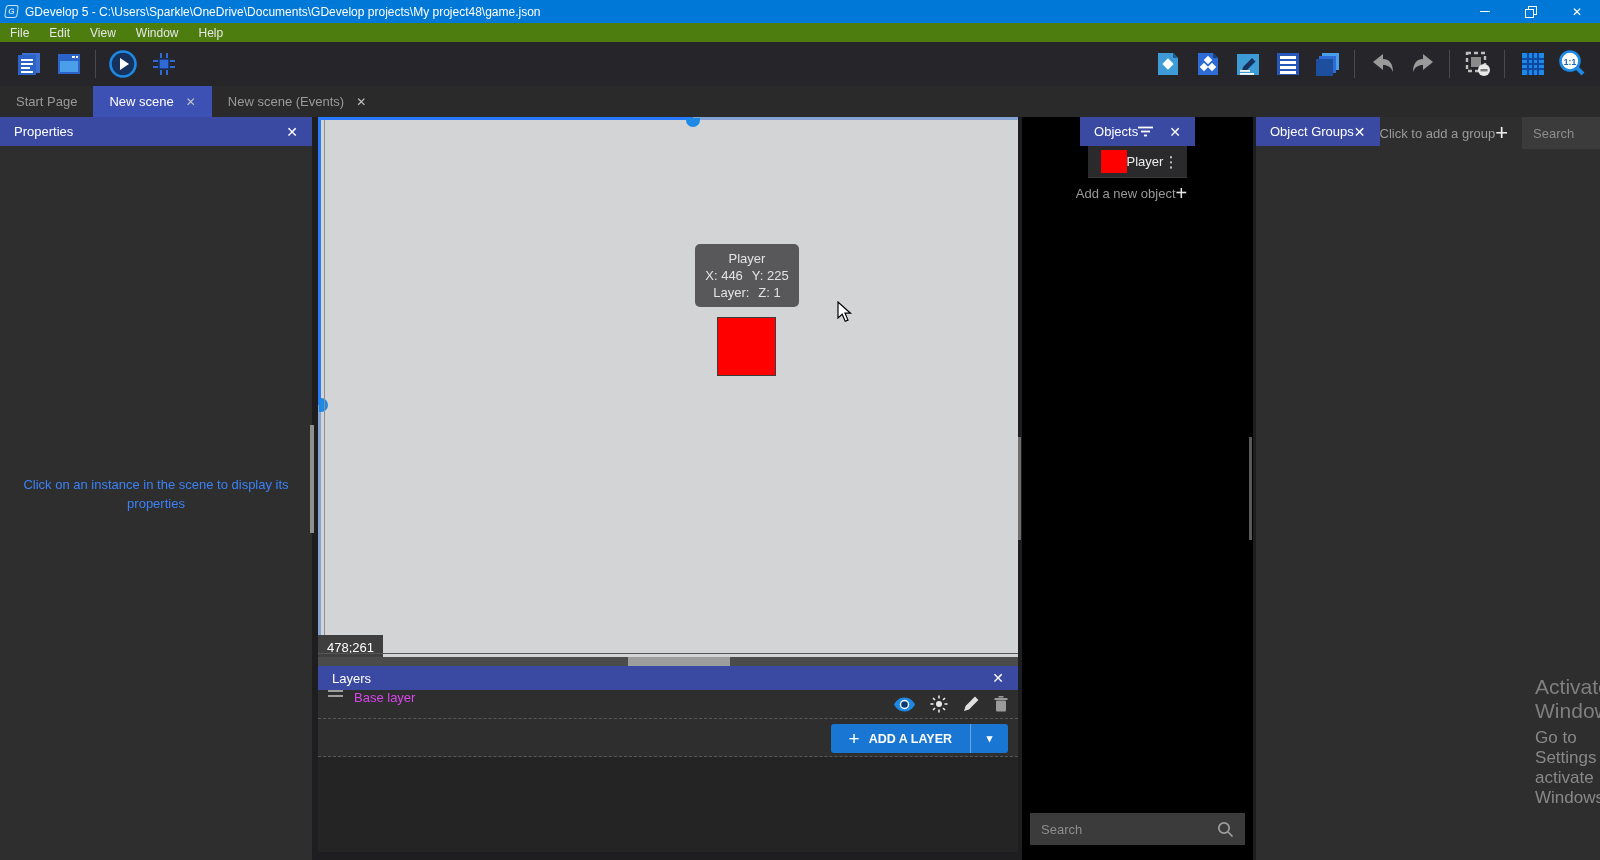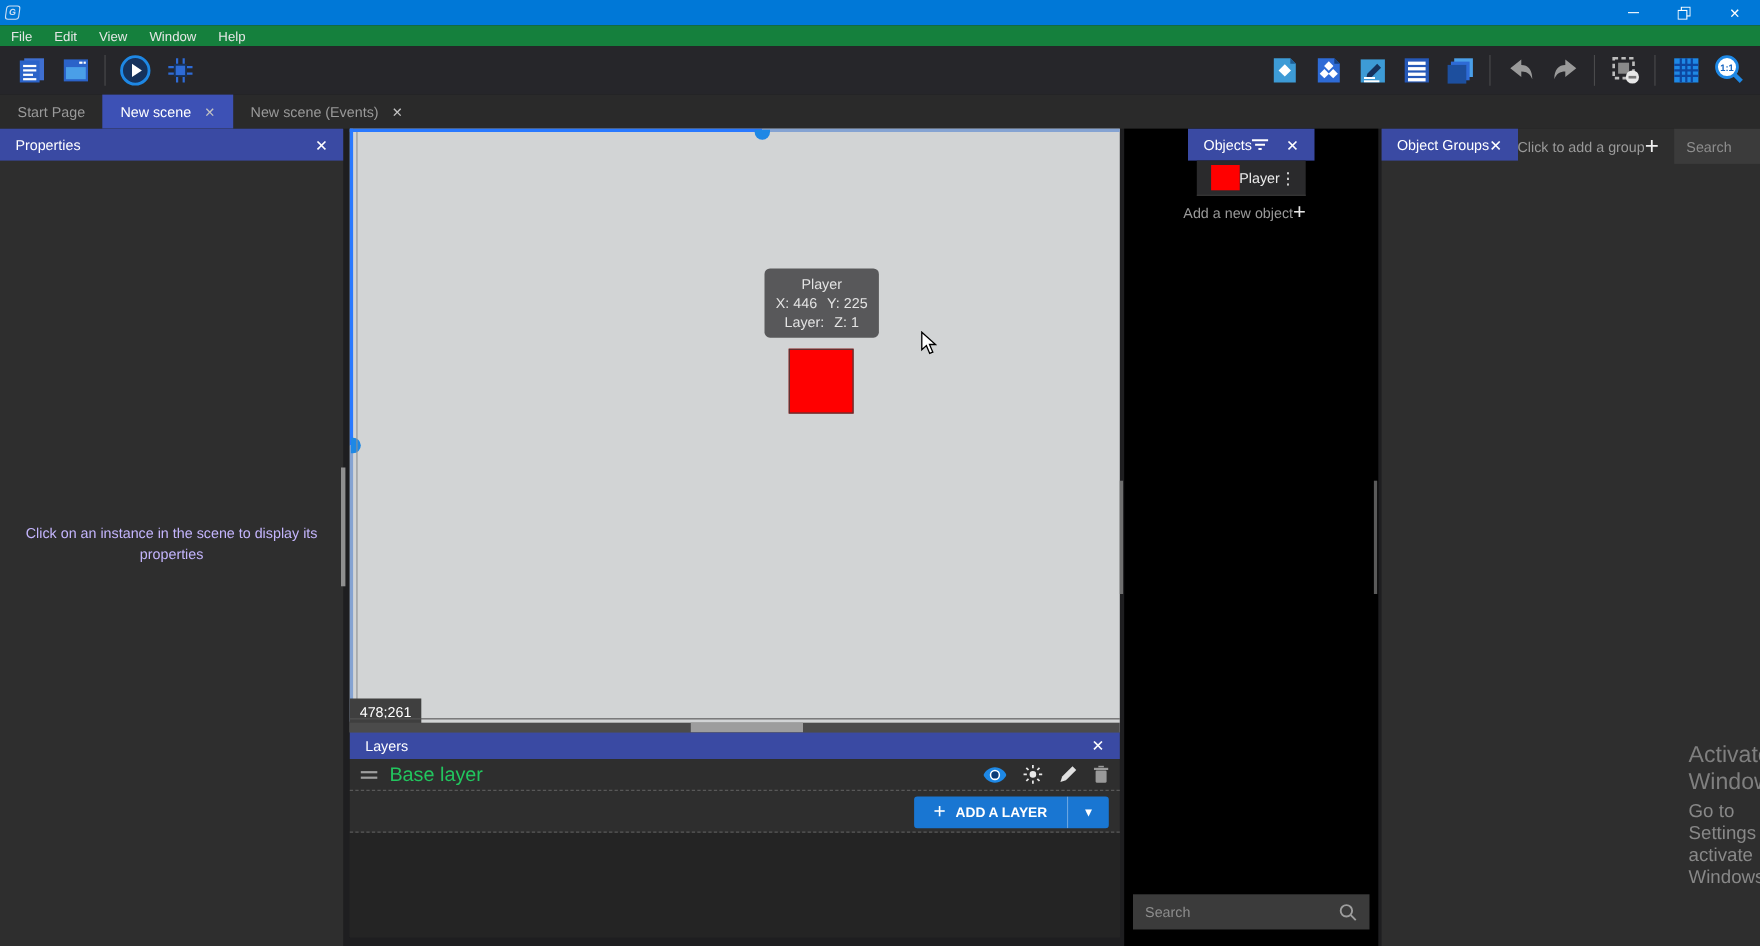--- a/index.html
+++ b/index.html
@@ -13,21 +13,21 @@
   }
 
   
   .titlebar{position:absolute;left:0;top:0;width:1600px;height:23px;background:#0078d7;display:flex;align-items:center;color:#fff;font-size:12px;}
   .tb-logo{width:13px;height:13px;margin:0 7px 0 5px;border:1.5px solid #cfe0f4;border-radius:3px;display:flex;align-items:center;justify-content:center;font-size:8px;color:#cfe0f4;font-weight:bold;transform:skewX(-8deg);}
   .tb-controls{margin-left:auto;display:flex;height:100%;}
   .tb-btn{width:46px;height:100%;display:flex;align-items:center;justify-content:center;}
   .min-bar{width:10px;height:1px;background:#fff;}
 
   
-  .menubar{position:absolute;left:0;top:23px;width:1600px;height:19px;background:#15803d;display:flex;align-items:center;font-size:12px;color:#e6e6e6;}
+  .menubar{position:absolute;left:0;top:23px;width:1600px;height:19px;background:#4d7c0f;display:flex;align-items:center;font-size:12px;color:#e6e6e6;}
   .menu-item{padding:0 10px;height:100%;display:flex;align-items:center;}
 
   
   .toolbar{position:absolute;left:0;top:42px;width:1600px;height:44px;background:#26262a;display:flex;align-items:center;padding:0 8px;}
   .ticon{width:30px;height:30px;margin:0 5px;display:flex;align-items:center;justify-content:flex-end;}
   .tsep{width:1px;height:28px;background:#4a4a4c;margin:0 7px;}
   .tspacer{flex:1;}
 
   
   .tabbar{position:absolute;left:0;top:86px;width:1600px;height:31px;background:#2a2a2a;display:flex;font-size:13px;}
@@ -38,21 +38,21 @@
   
   .panel-header{height:29px;background:#3a4aa3;color:#fff;display:flex;align-items:center;font-size:13px;padding:0 14px;flex:none;}
   .hclose{margin-left:auto;font-size:14px;color:#fff;}
   .search-bar{height:32px;background:#3b3b3b;display:flex;align-items:center;padding:0 11px;flex:none;}
   .search-bar input{flex:1;background:transparent;border:none;outline:none;color:#cfcfcf;font-size:13px;font-family:"Liberation Sans",sans-serif;}
   .search-bar input::placeholder{color:#8d8d8d;}
   .panel-footer{height:15px;background:#2a2a2a;flex:none;}
 
   
   .properties{position:absolute;left:0;top:117px;width:312px;height:743px;background:#2e2e2e;}
-  .prop-empty{position:absolute;top:358px;left:12px;right:12px;text-align:center;color:#c4b5fd;font-size:13px;line-height:19px;}
+  .prop-empty{position:absolute;top:358px;left:12px;right:12px;text-align:center;color:#3b82f6;font-size:13px;line-height:19px;}
 
   
   .canvas{position:absolute;left:318px;top:117px;width:700px;height:549px;background:#d2d4d5;}
   .scroll-top-bright{position:absolute;left:0;top:0;width:375px;height:3px;background:#2979ff;}
   .scroll-top-light{position:absolute;left:375px;top:0;width:325px;height:3px;background:#85a3d2;}
   .scroll-top-dot{position:absolute;left:368px;top:1px;width:14px;height:9px;border-radius:0 0 8px 8px;background:#1e88e5;}
   .scroll-left-bright{position:absolute;left:0;top:0;width:3px;height:288px;background:#2979ff;}
   .scroll-left-light{position:absolute;left:0;top:288px;width:3px;height:251px;background:#85a3d2;}
   .scroll-left-dot{position:absolute;left:1px;top:281px;width:9px;height:14px;border-radius:0 8px 8px 0;background:#1e88e5;}
   .scene-edge-v{position:absolute;left:6px;top:3px;height:536px;width:1px;background:#8e9092;}
@@ -61,21 +61,21 @@
   .hscroll-thumb{position:absolute;left:310px;top:0;width:102px;height:9px;background:#9d9d9d;}
   .coords{position:absolute;left:0;bottom:7px;height:24px;background:#3f3f3f;color:#fff;font-size:13px;display:flex;align-items:center;padding:0 9px;}
   .tooltip{position:absolute;left:377px;top:127px;width:104px;background:#58585a;border-radius:5px;color:#e3e3e3;font-size:13px;text-align:center;padding:6px 5px;line-height:17px;}
   .tt-row{display:flex;justify-content:center;gap:9px;}
   .player-square{position:absolute;left:399px;top:200px;width:59px;height:59px;background:#f00;border:1px solid #3c3c3c;}
   .cursor{position:absolute;left:519px;top:184px;}
 
   
   .layers{position:absolute;left:318px;top:666px;width:700px;height:186px;background:#2e2e2e;display:flex;flex-direction:column;}
   .layers .panel-header{height:24px;}
-  .layer-row{height:29px;display:flex;align-items:center;padding:0 10px;border-bottom:1px dashed #585858;color:#22c55e;font-size:18px;gap:11px;flex:none;}
+  .layer-row{height:29px;display:flex;padding:0 10px;border-bottom:1px dashed #585858;color:#d946ef;font-size:13px;gap:11px;flex:none;}
   .drag-handle{width:15px;height:7px;border-top:2px solid #9e9e9e;border-bottom:2px solid #9e9e9e;}
   .row-icons{margin-left:auto;display:flex;gap:15px;align-items:center;}
   .bg-swatch{margin-left:auto;width:46px;height:22px;background:#e8ebec;border:3px solid #fff;box-shadow:0 1px 3px rgba(0,0,0,.55);}
   .add-layer-row{height:38px;position:relative;border-bottom:1px dashed #585858;flex:none;}
   .add-layer-btn{position:absolute;right:10px;top:5px;height:29px;background:#1976d2;color:#fff;display:flex;align-items:stretch;font-size:12.5px;font-weight:bold;border-radius:3px;overflow:hidden;}
   .alb-main{display:flex;align-items:center;gap:9px;padding:0 18px;}
   .alb-plus{font-size:19px;font-weight:normal;}
   .alb-sep{width:1px;background:rgba(255,255,255,.35);}
   .alb-caret{width:37px;display:flex;align-items:center;justify-content:center;font-size:11px;}
   .layers-footer{flex:1;background:#242424;}
@@ -100,20 +100,21 @@
   .wm2{font-size:17px;color:#888;margin-top:5px;}
 
   
   .sb-frag{position:absolute;background:#8f8f8f;}
 </style>
 </head>
 <body>
 
 <div class="titlebar">
   <span class="tb-logo">G</span>
+  <span>GDevelop 5 - C:\Users\Sparkle\OneDrive\Documents\GDevelop projects\My project48\game.json</span>
   <div class="tb-controls">
     <div class="tb-btn">
         <span class="min-bar"></span>
       </div>
     <div class="tb-btn">
       <svg width="12" height="12" viewBox="0 0 12 12">
         <rect x="3.5" y="0.5" width="8" height="8" fill="none" stroke="#fff"></rect>
         <rect x="0.5" y="3.5" width="8" height="8" fill="#0078d7" stroke="#fff"></rect>
       </svg>
     </div>

